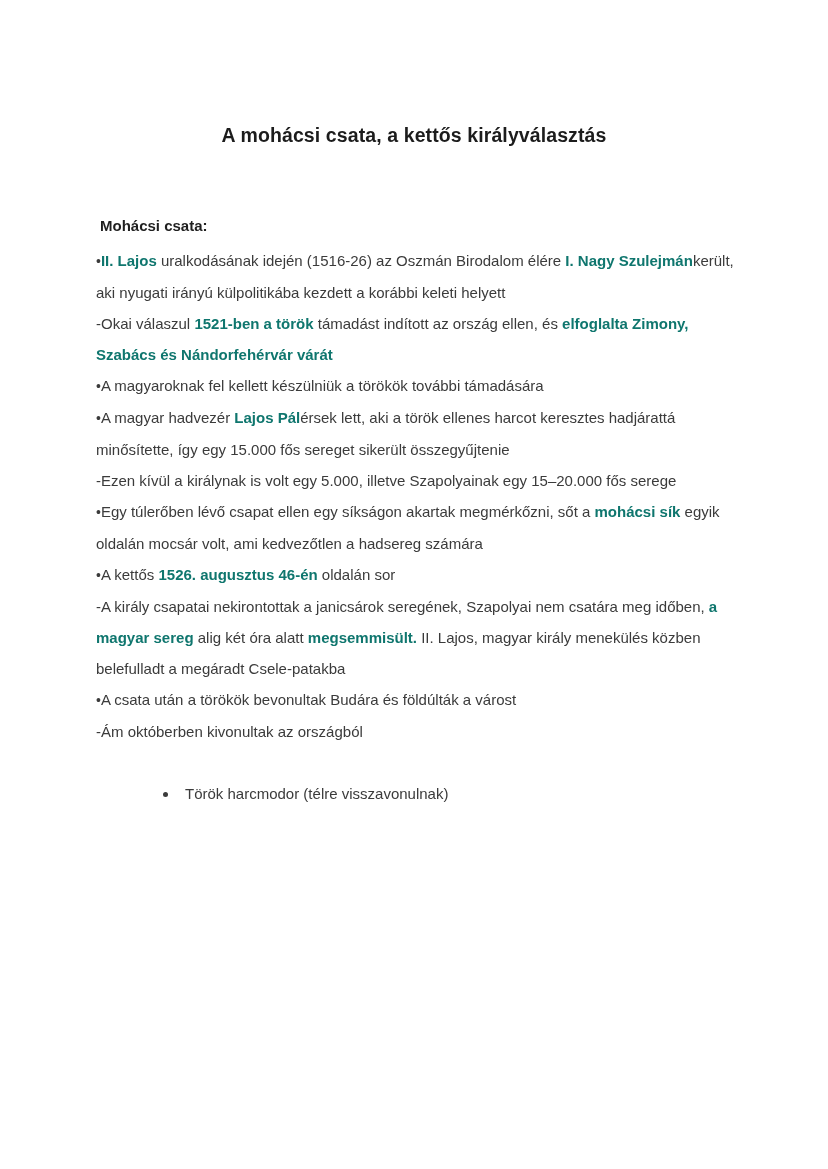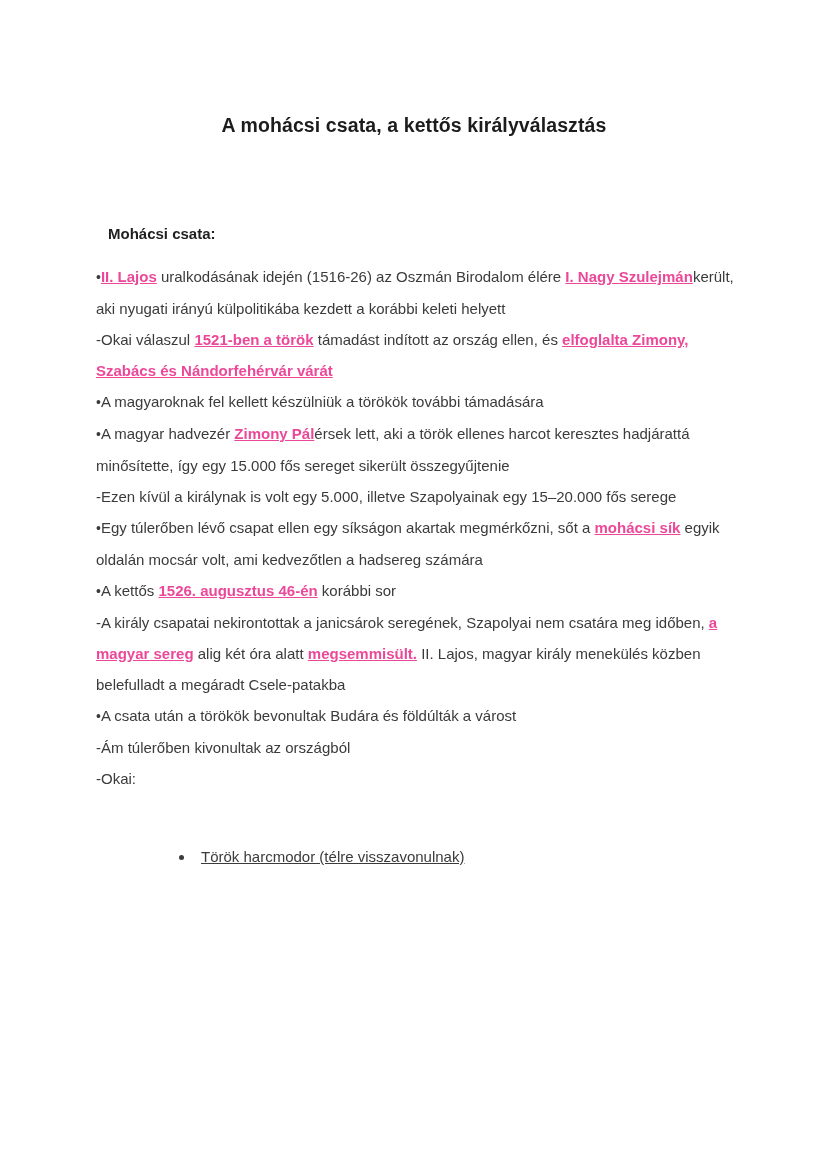--- a/index.html
+++ b/index.html
@@ -19,21 +19,21 @@
 
   .page {
     position: absolute;
     inset: 0;
     background: #ffffff;
   }
 
   
   .doc-title {
     position: absolute;
-    top: 100px;
+    top: 110px;
     left: 0;
     width: 828px;
     text-align: center;
     font-size: 19.5px;
     font-weight: bold;
     color: #1c1c1c;
     letter-spacing: 0.1px;
     line-height: 1.3;
   }
 
@@ -44,51 +44,49 @@
     left: 96px;
     width: 640px;
     font-size: 15px;
     line-height: 31px;
     color: #3b3b3b;
   }
 
   .section-heading {
     font-weight: bold;
     color: #1f1f1f;
-    margin: 12px;
+    margin: 4px;
     line-height: 31px;
   }
 
   .para {
     margin: 0;
     line-height: 31px;
     color: #3b3b3b;
     text-align: left;
   }
 
   .para b, .section-heading b {
     font-weight: bold;
-    color: #ec4899;
-    text-decoration: underline;
+    color: #0f766e;
   }
 
   .marker {
     color: #3b3b3b;
   }
   .marker.bullet {
     font-size: 14px;
   }
 
   
   .sub-list {
     list-style: none;
-    margin: 16px;
+    margin: 0;
     padding: 0;
     position: relative;
-    text-decoration: underline;
   }
   .sub-list-item {
     position: relative;
     padding-left: 89px;
     line-height: 31px;
     color: #3b3b3b;
   }
   .sub-list-item::before {
     content: "";
     position: absolute;
@@ -111,28 +109,27 @@
   <h1 class="doc-title">A mohácsi csata, a kettős királyválasztás</h1>
 
   <div class="body-block">
 
     <p class="section-heading">Mohácsi csata:</p>
 
     <div id="paragraphs">
         <p class="para"><span class="marker bullet">•</span><b>II. Lajos</b><span> uralkodásának idején (1516-26) az Oszmán Birodalom élére </span><b>I. Nagy Szulejmán</b><span>került, aki nyugati irányú külpolitikába kezdett a korábbi keleti helyett</span></p>
         <p class="para"><span class="marker">-</span><span>Okai válaszul </span><b>1521-ben a török</b><span> támadást indított az ország ellen, és </span><b>elfoglalta Zimony, Szabács és Nándorfehérvár várát</b></p>
         <p class="para"><span class="marker bullet">•</span><span>A magyaroknak fel kellett készülniük a törökök további támadására</span></p>
-        <p class="para"><span class="marker bullet">•</span><span>A magyar hadvezér </span><b>Zimony Pál</b><span>érsek lett, aki a török ellenes harcot keresztes hadjárattá minősítette, így egy 15.000 fős sereget sikerült összegyűjtenie</span></p>
+        <p class="para"><span class="marker bullet">•</span><span>A magyar hadvezér </span><b>Lajos Pál</b><span>érsek lett, aki a török ellenes harcot keresztes hadjárattá minősítette, így egy 15.000 fős sereget sikerült összegyűjtenie</span></p>
         <p class="para"><span class="marker">-</span><span>Ezen kívül a királynak is volt egy 5.000, illetve Szapolyainak egy 15–20.000 fős serege</span></p>
         <p class="para"><span class="marker bullet">•</span><span>Egy túlerőben lévő csapat ellen egy síkságon akartak megmérkőzni, sőt a </span><b>mohácsi sík</b><span> egyik oldalán mocsár volt, ami kedvezőtlen a hadsereg számára</span></p>
-        <p class="para"><span class="marker bullet">•</span><span>A kettős </span><b>1526. augusztus 46-én</b><span> korábbi sor</span></p>
+        <p class="para"><span class="marker bullet">•</span><span>A kettős </span><b>1526. augusztus 46-én</b><span> oldalán sor</span></p>
         <p class="para"><span class="marker">-</span><span>A király csapatai nekirontottak a janicsárok seregének, Szapolyai nem csatára meg időben, </span><b>a magyar sereg</b><span> alig két óra alatt </span><b>megsemmisült.</b><span> II. Lajos, magyar király menekülés közben belefulladt a megáradt Csele-patakba</span></p>
         <p class="para"><span class="marker bullet">•</span><span>A csata után a törökök bevonultak Budára és földúlták a várost</span></p>
-        <p class="para"><span class="marker">-</span><span>Ám túlerőben kivonultak az országból</span></p>
-        <p class="para"><span class="marker">-</span><span>Okai:</span></p>
+        <p class="para"><span class="marker">-</span><span>Ám októberben kivonultak az országból</span></p>
       </div>
 
     <div class="spacer-line"></div>
 
     <ul class="sub-list" id="sub-list">
         <li class="sub-list-item">Török harcmodor (télre visszavonulnak)</li>
       </ul>
 
   </div>
 

